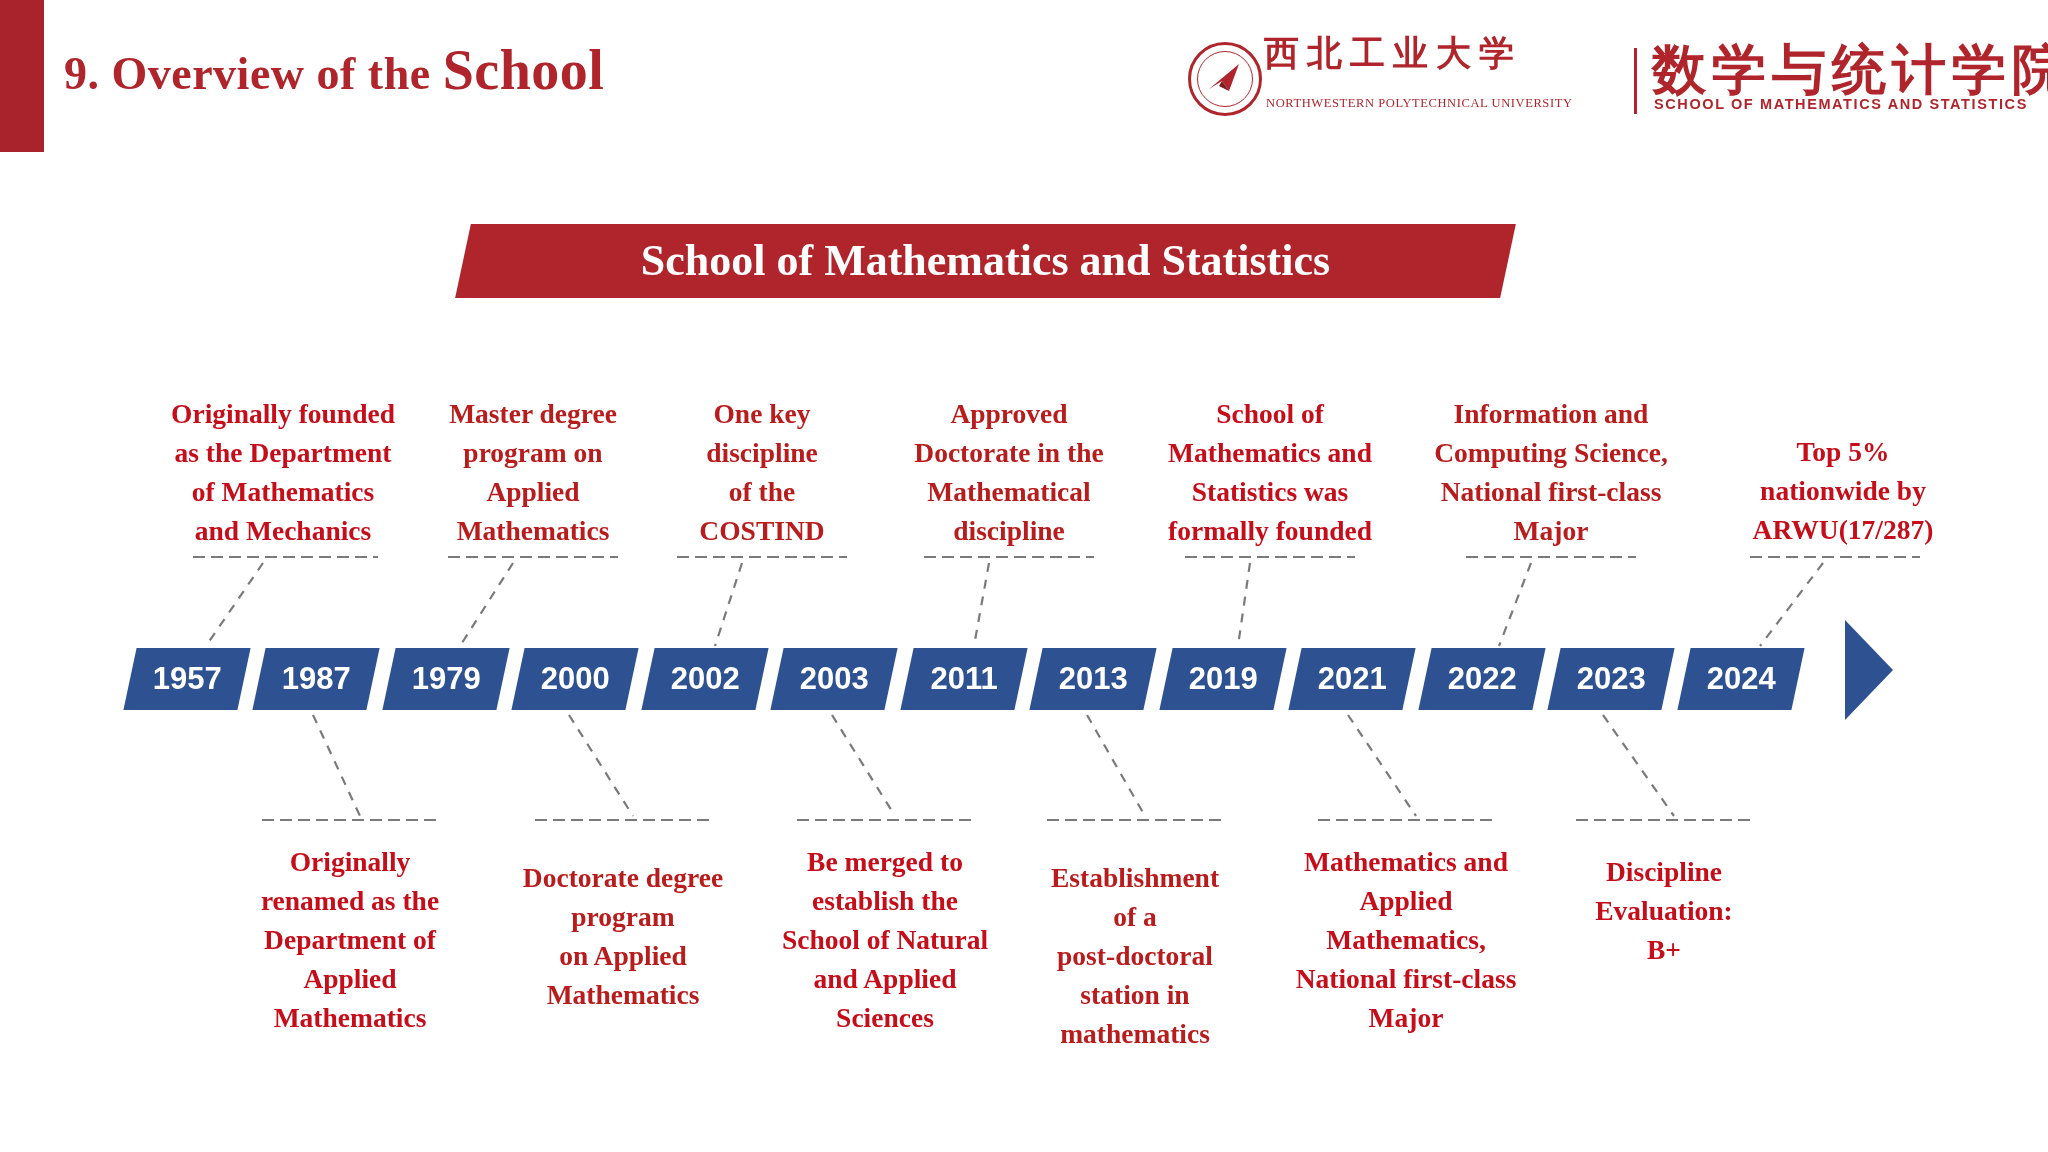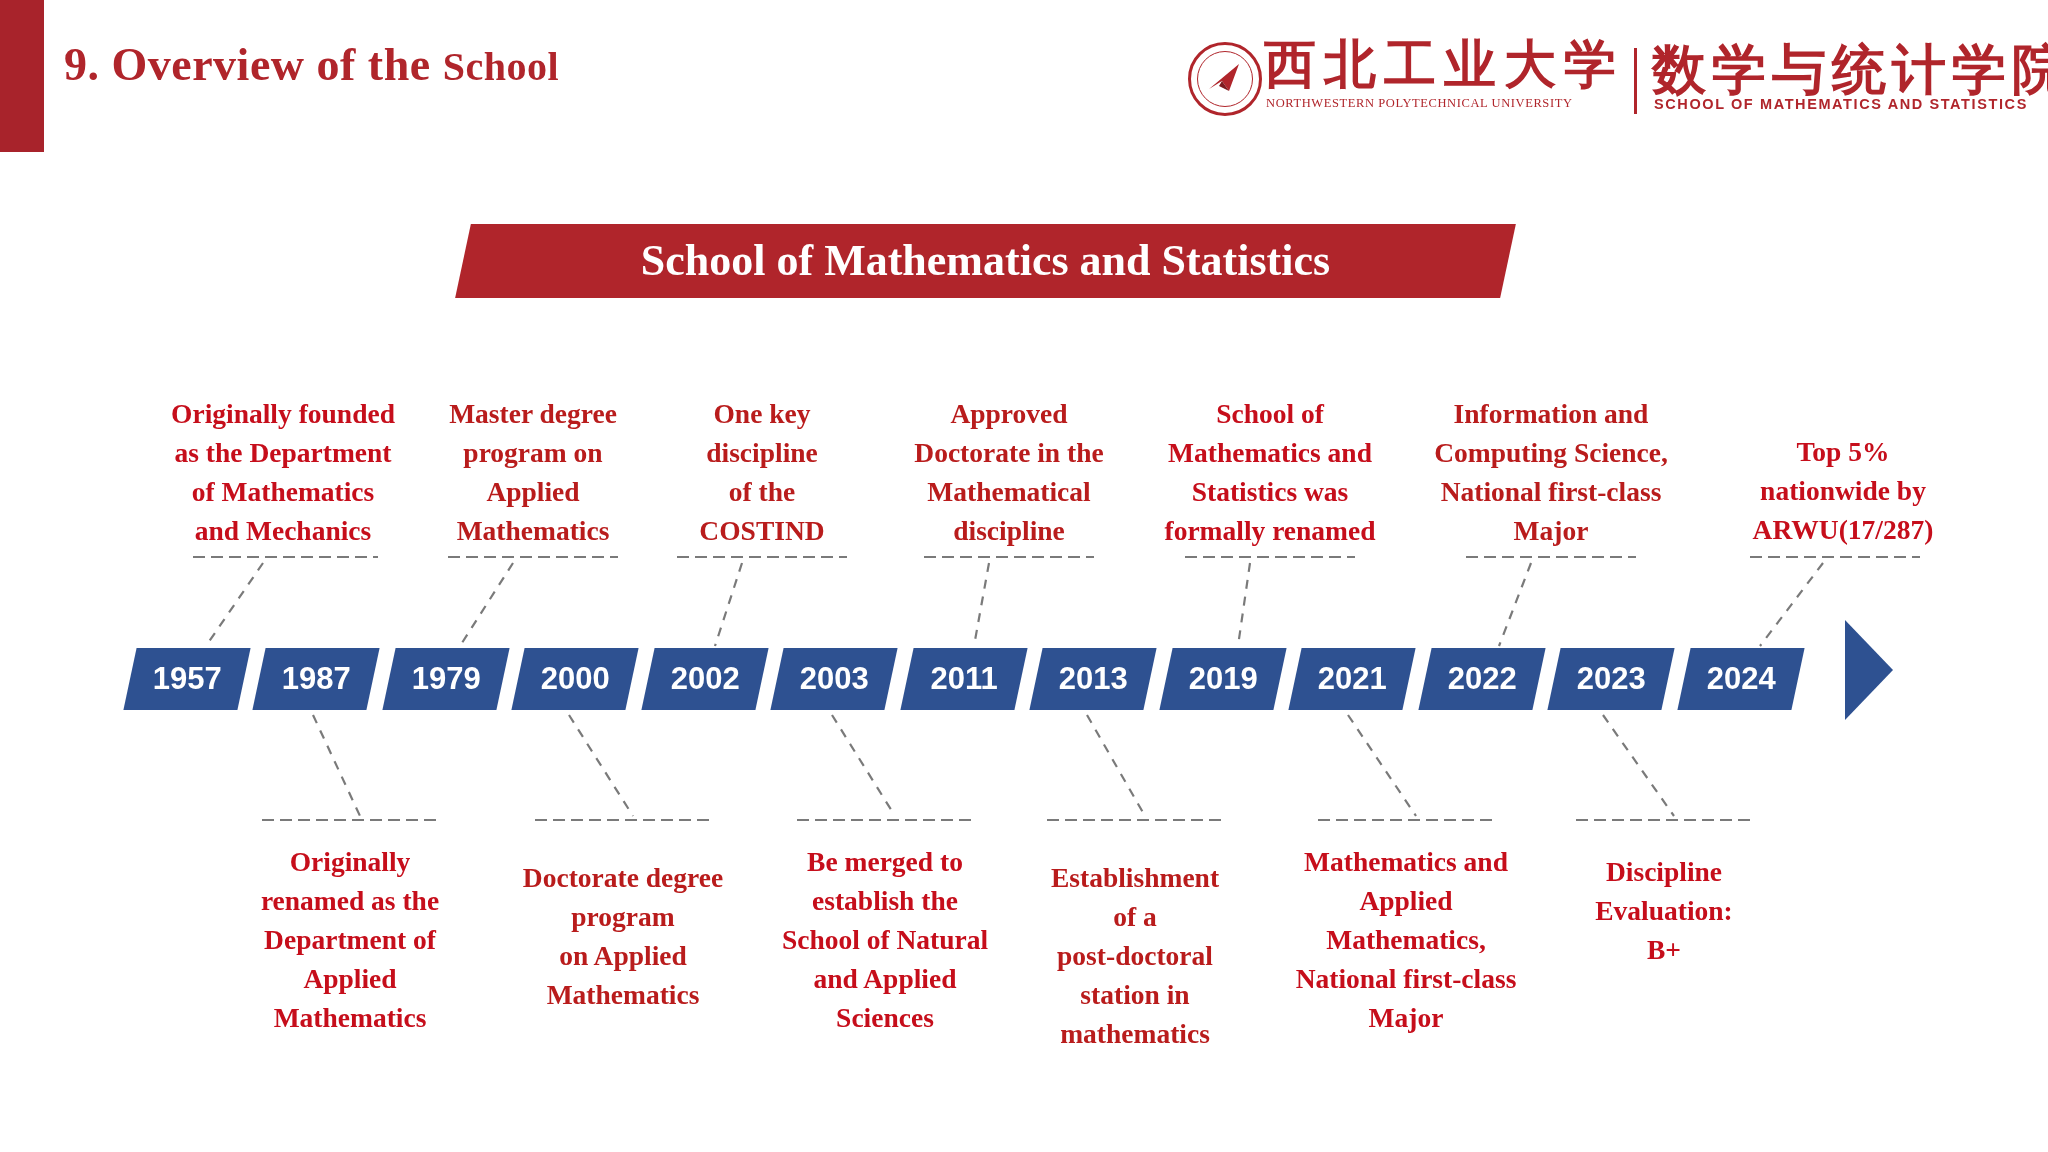--- a/index.html
+++ b/index.html
@@ -3,30 +3,30 @@
 <meta charset="utf-8">
 <style>
   html,body{margin:0;padding:0;background:#fff;}
   body{width:2048px;height:1152px;position:relative;overflow:hidden;
        font-family:"Liberation Serif", serif;}
 
   
   .accent-bar{position:absolute;left:0;top:0;width:44px;height:152px;background:#A8232B;}
   .page-title{position:absolute;left:64px;top:38px;color:#B0252B;font-weight:bold;
               font-size:46px;white-space:nowrap;letter-spacing:.5px;}
-  .page-title .big{font-size:40px;text-align:right;}
+  .page-title .big{font-size:56px;text-align:right;}
 
   
   .emblem{position:absolute;left:1188px;top:42px;width:74px;height:74px;border:3px solid #B0252B;
           border-radius:50%;box-sizing:border-box;background:#fff;}
   .emblem .inner{position:absolute;left:6px;top:6px;right:6px;bottom:6px;border:1.5px solid #B0252B;
           border-radius:50%;}
   .emblem svg{position:absolute;left:14px;top:14px;}
   .u-cn{position:absolute;left:1264px;top:30px;width:360px;color:#B0252B;font-weight:bold;
-        font-size:52px;white-space:nowrap;letter-spacing:8px;}
+        font-size:35px;white-space:nowrap;letter-spacing:8px;}
   .u-en{position:absolute;left:1266px;top:96px;color:#B0252B;font-size:12.5px;
         font-family:Liberation Serif, serif;letter-spacing:.6px;white-space:nowrap;}
   .logo-divider{position:absolute;left:1634px;top:48px;width:3px;height:66px;background:#B0252B;}
   .c-cn{position:absolute;left:1652px;top:34px;color:#B0252B;font-weight:bold;font-size:54px;
         white-space:nowrap;letter-spacing:6px;}
   .c-en{position:absolute;left:1654px;top:96px;color:#B0252B;font-size:14.5px;font-weight:bold;
         font-family:"Liberation Sans",sans-serif;letter-spacing:1.6px;white-space:nowrap;}
 
   
   .banner{position:absolute;left:463px;top:224px;width:1045px;height:74px;background:#B0252B;
@@ -165,21 +165,21 @@
 discipline
 of the
 COSTIND</div>
 <div class="ev c-dark" style="left:1009px;top:394px;">Approved
 Doctorate in the
 Mathematical
 discipline</div>
 <div class="ev c-red" style="left:1270px;top:394px;">School of
 Mathematics and
 Statistics was
-formally renamed</div>
+formally founded</div>
 <div class="ev c-dark" style="left:1551px;top:394px;">Information and
 Computing Science,
 National first-class
 Major</div>
 <div class="ev c-red" style="left:1843px;top:432px;">Top 5%
 nationwide by
 ARWU(17/287)</div>
 
 <div class="ev c-red" style="left:350px;top:842px;">Originally
 renamed as the

